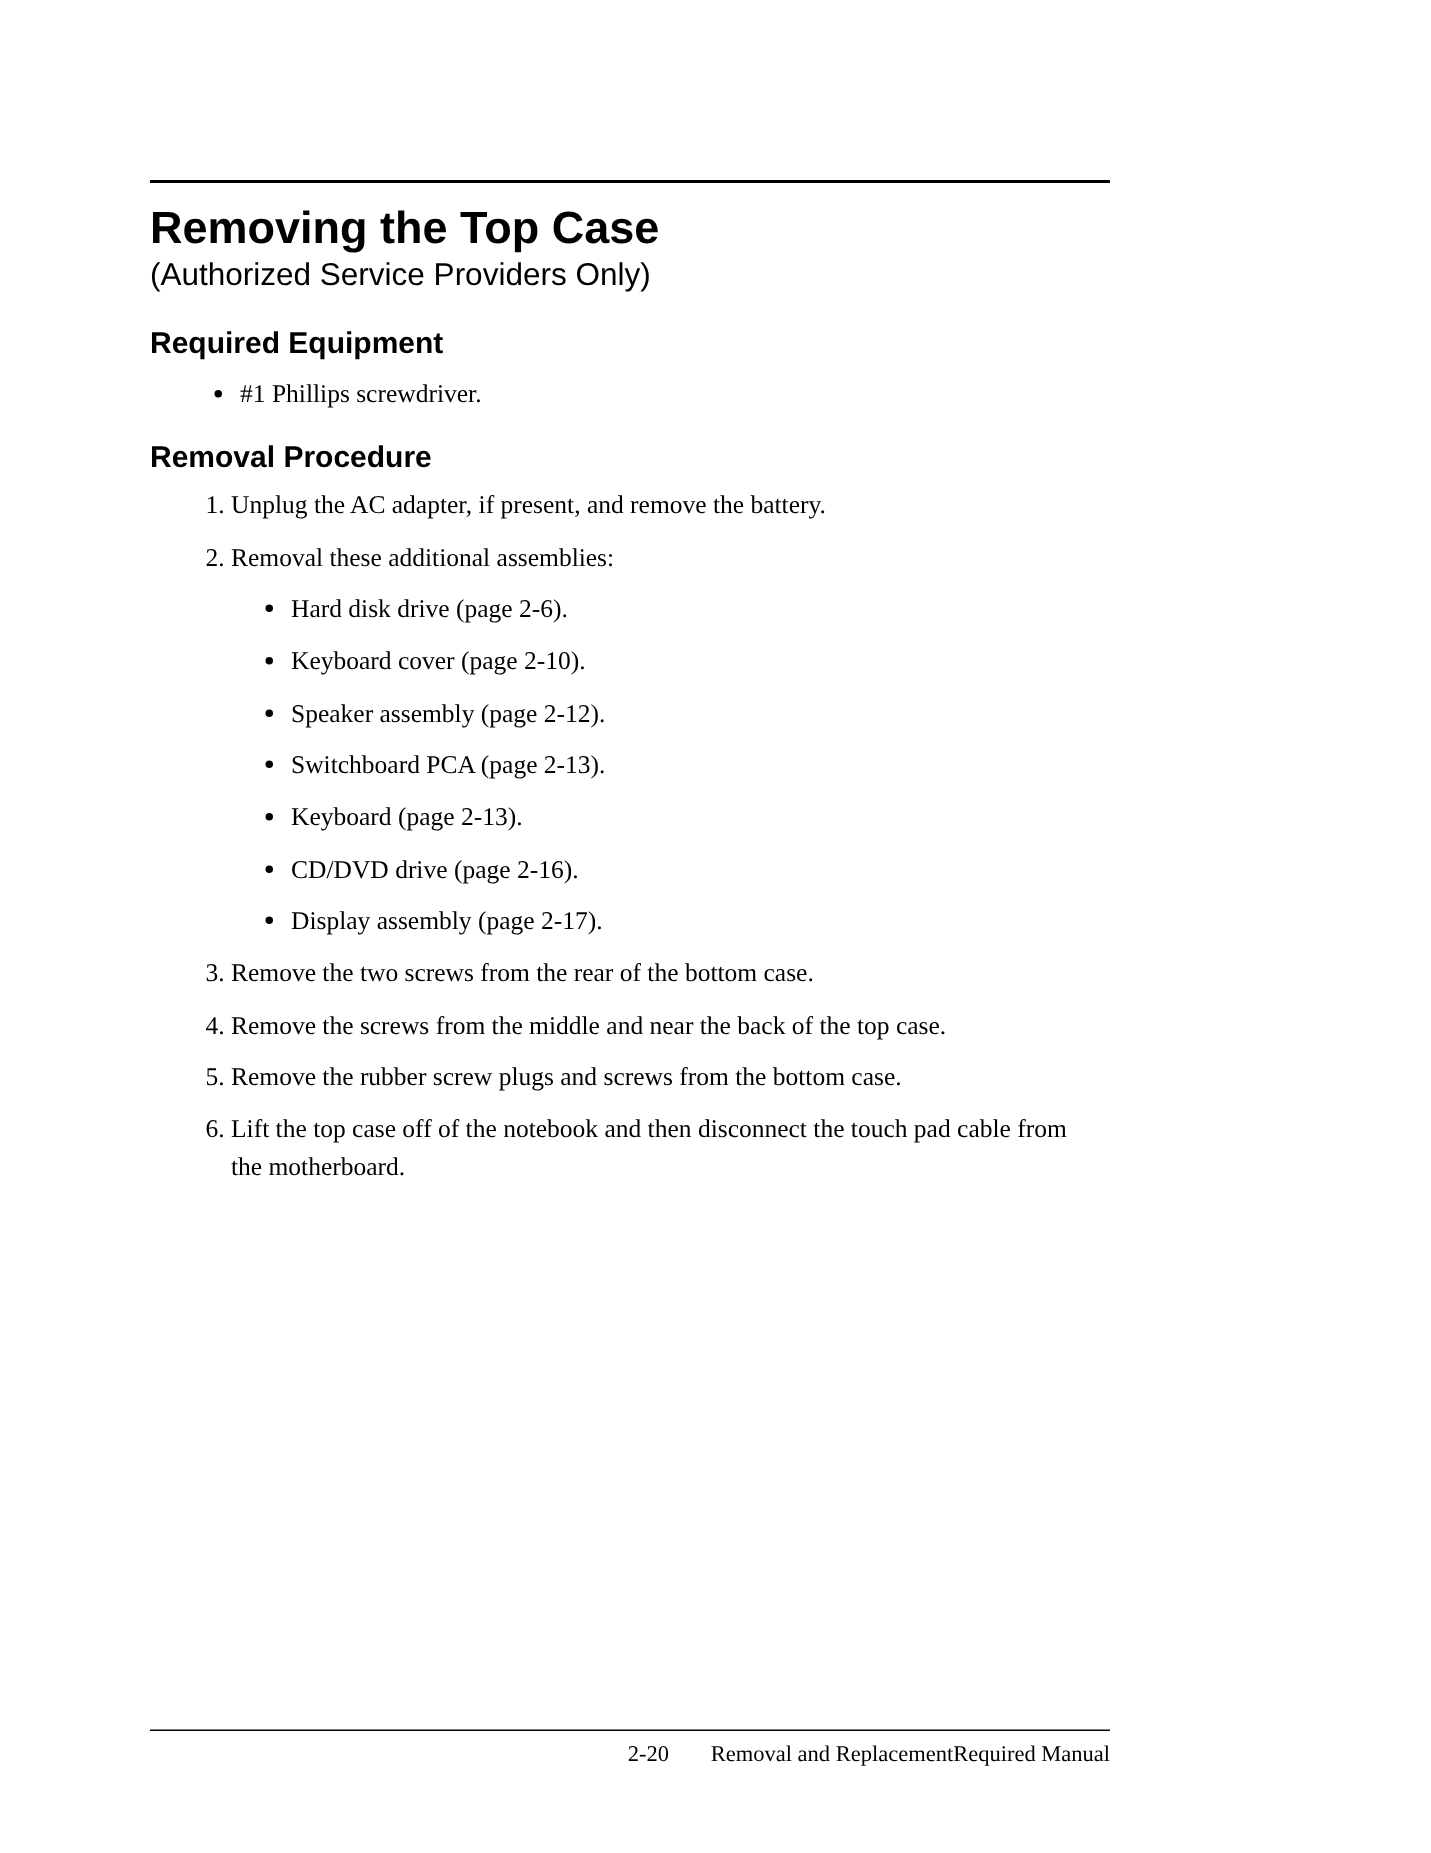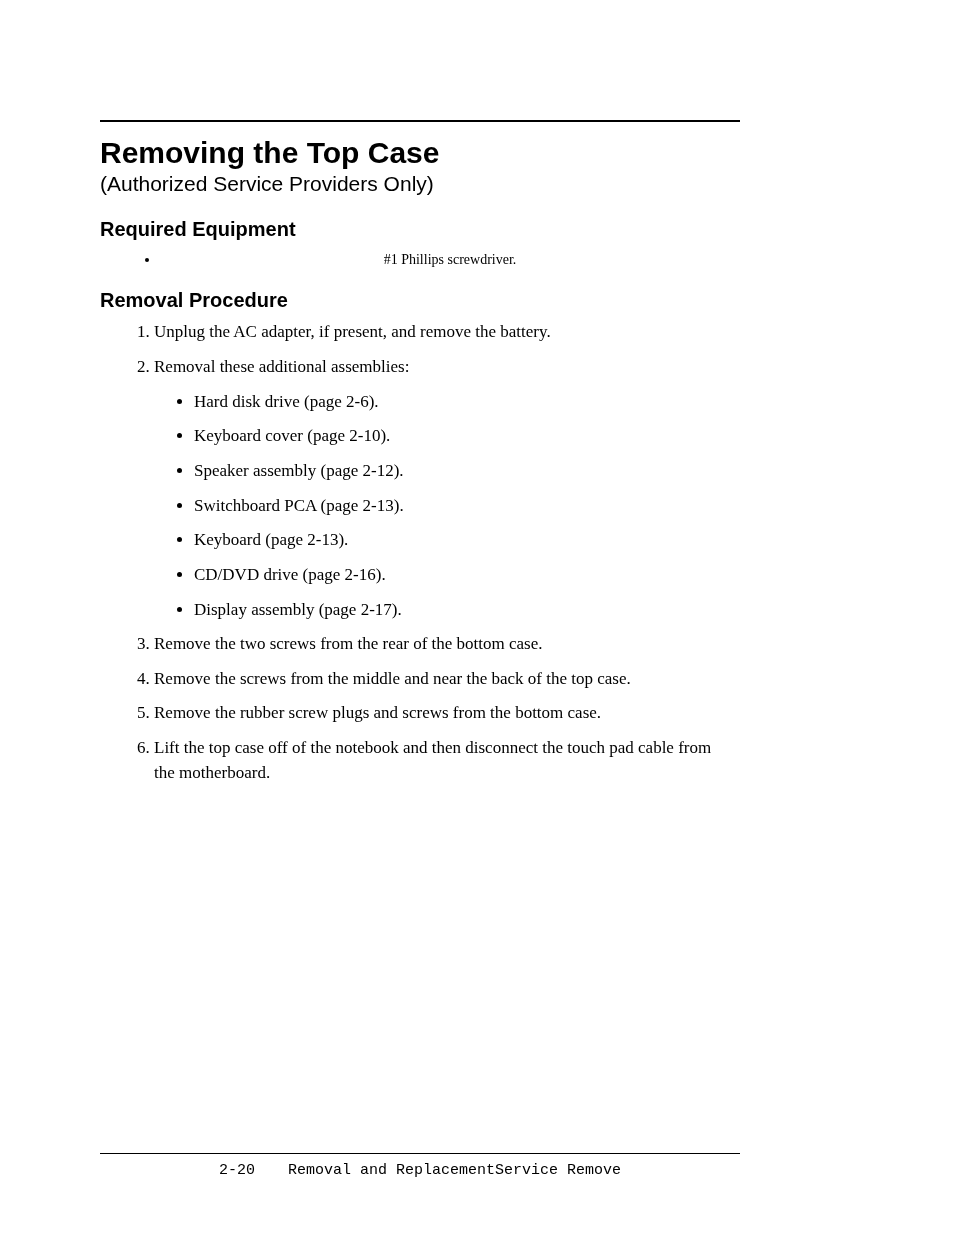--- a/index.html
+++ b/index.html
@@ -36,23 +36,22 @@
   .section-heading {
     font-family: Arial, Helvetica, sans-serif;
     font-weight: bold;
     font-size: 20px;
     margin: 18px 0 8px 0;
   }
   ul.bullets {
     margin: 4px 0 4px 60px;
     padding: 0;
     list-style: disc;
-    font-size: 14px;
+    font-size: 17px;
     line-height: 1.6;
-    text-align: center;
   }
   ul.bullets li {
     margin-bottom: 6px;
   }
   ol.steps {
     margin: 6px 0 0 54px;
     padding: 0;
     font-size: 17px;
   }
   ol.steps > li {
@@ -73,22 +72,22 @@
     left: 100px;
     right: 100px;
     bottom: 56px;
   }
   .footer-rule {
     border-top: 1px solid #000;
     margin-bottom: 8px;
   }
   .footer-row {
     display: flex;
-    justify-content: center;
-    font-family: Liberation Mono, monospace;
+    justify-content: flex-end;
+    font-family: Liberation Serif, serif;
     font-size: 15px;
   }
   .footer-left .pageno {
     margin-right: 24px;
   }
 </style>
 </head>
 <body>
 
 <div class="page">
@@ -124,17 +123,17 @@
     <li>Lift the top case off of the notebook and then disconnect the touch pad cable from the motherboard.</li>
   </ol>
 
   <div class="footer">
     <div class="footer-rule"></div>
     <div class="footer-row">
       <div class="footer-left">
         <span class="pageno">2-20</span>
         <span>Removal and Replacement</span>
       </div>
-      <div class="footer-right">Service Remove</div>
+      <div class="footer-right">Required Manual</div>
     </div>
   </div>
 
 </div>
 
 </body></html>

